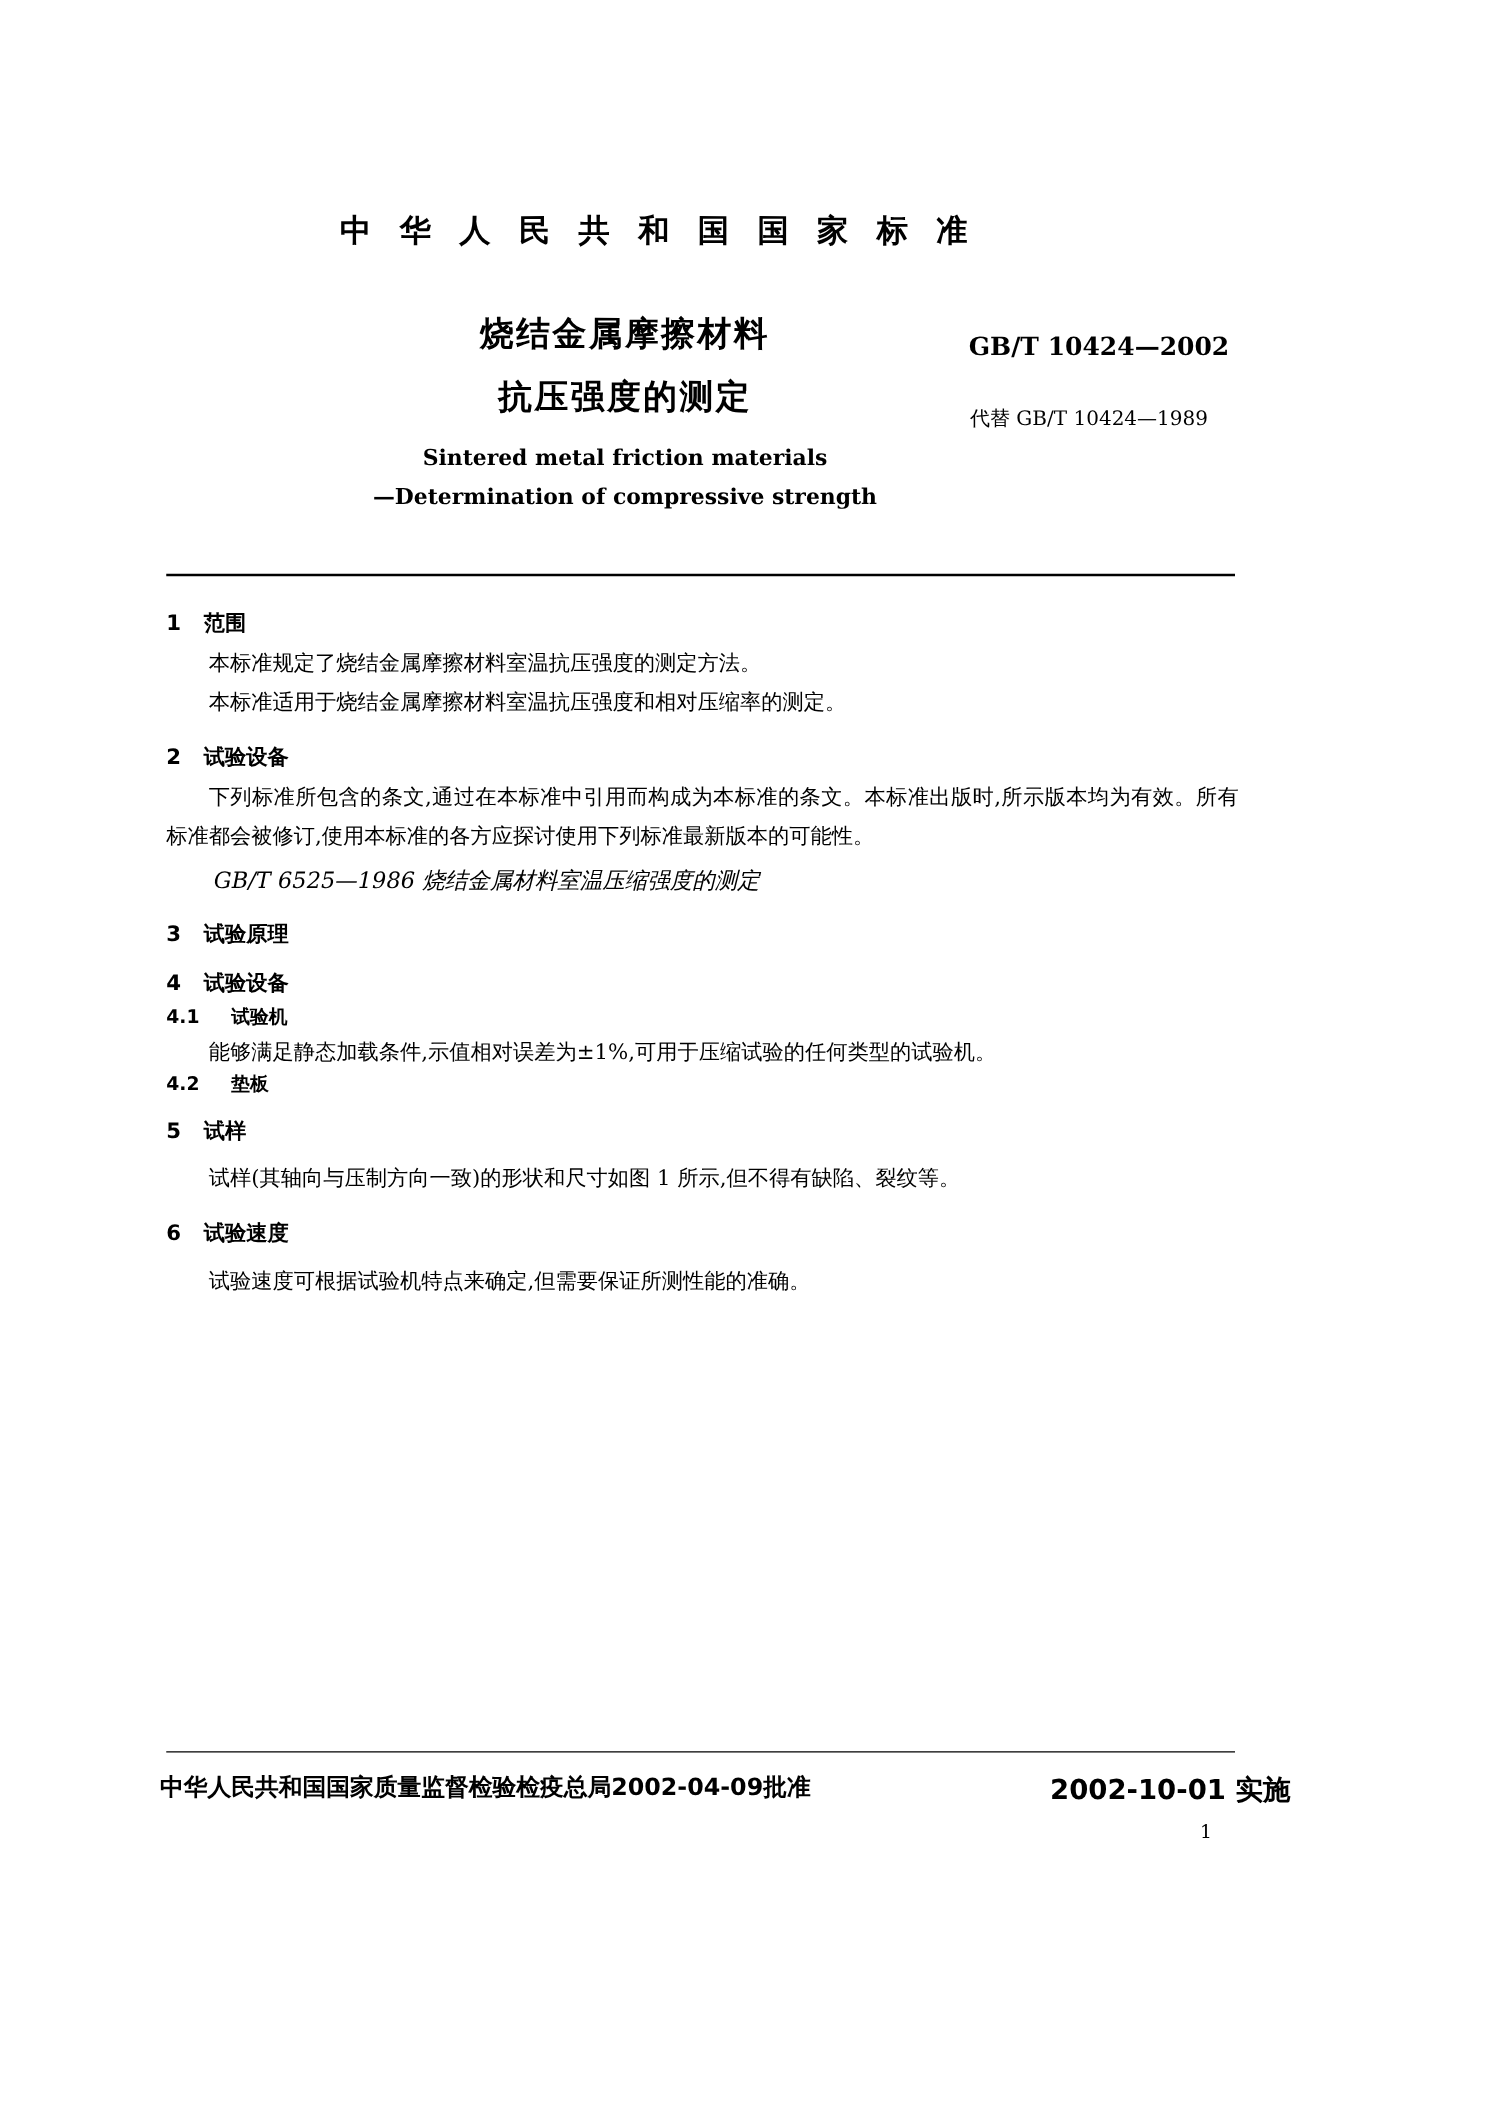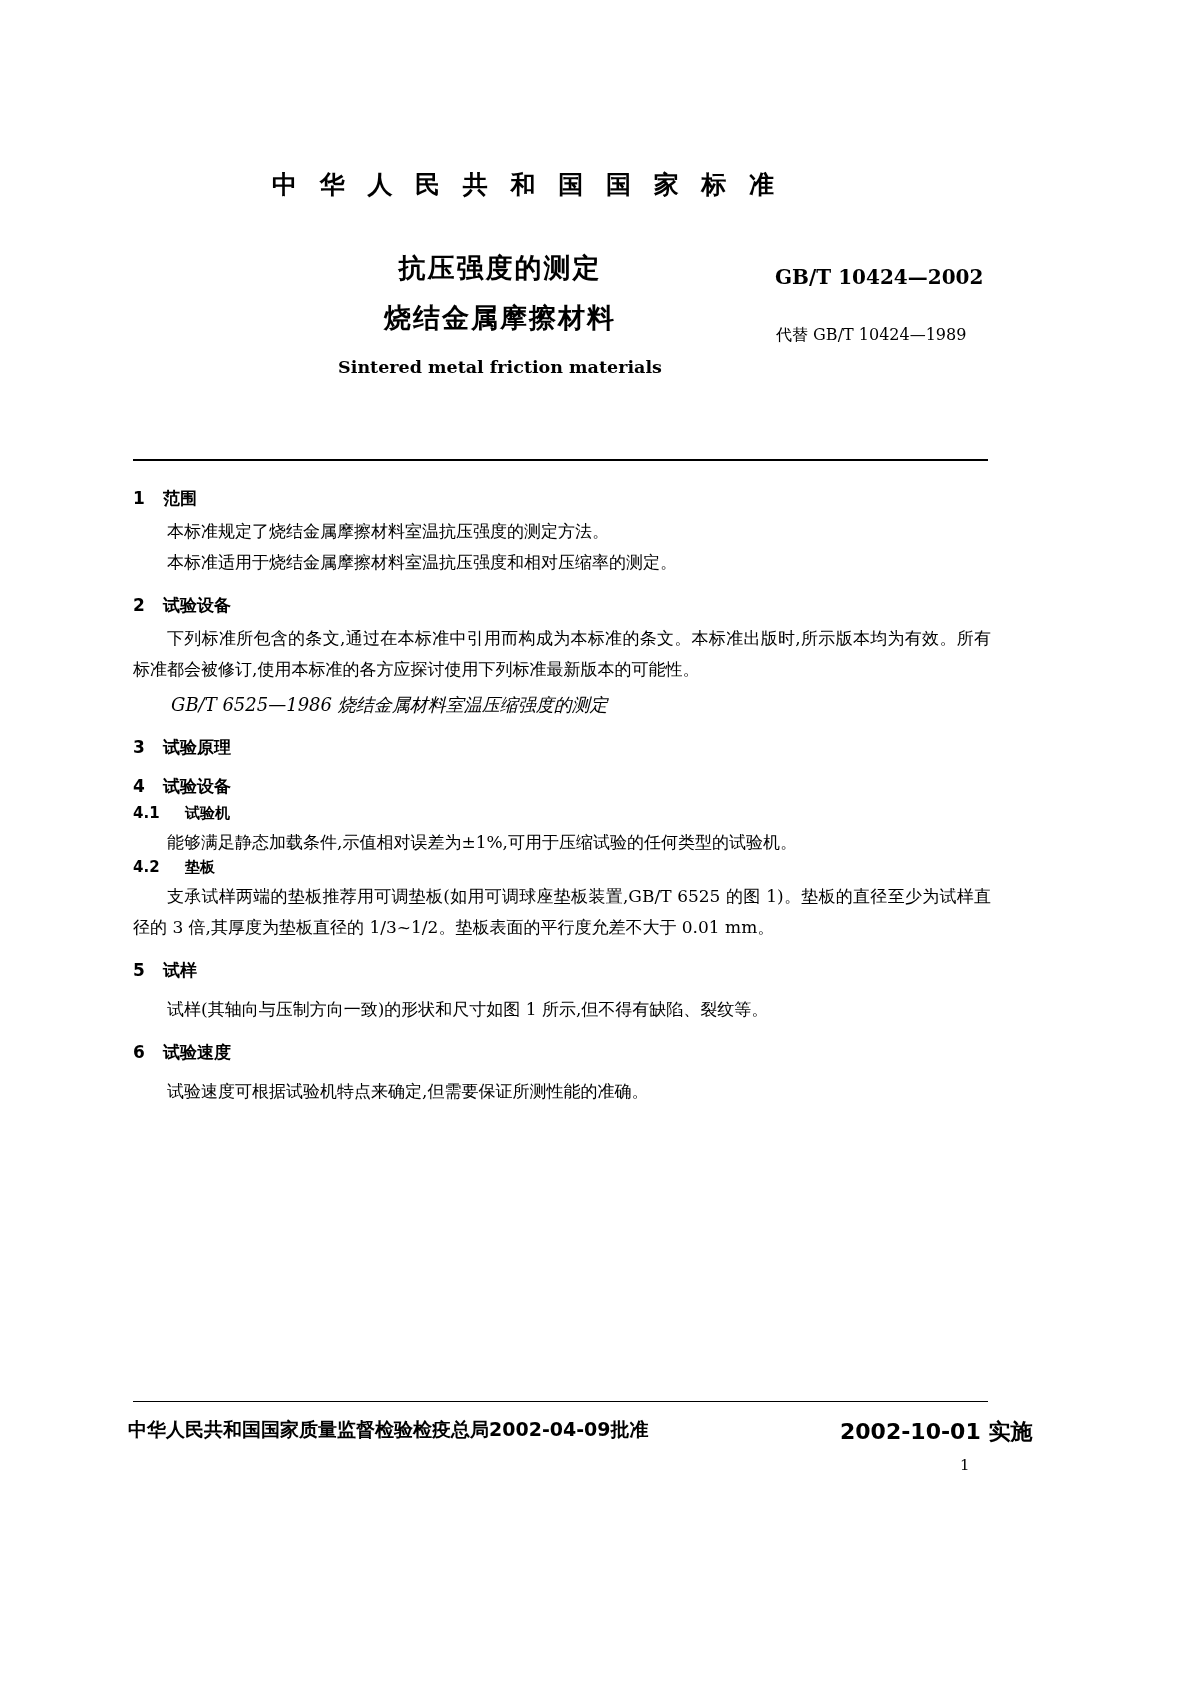--- a/index.html
+++ b/index.html
@@ -181,29 +181,30 @@
   }
 </style>
 </head>
 <body>
 
 <div class="page">
 
   <div class="national-standard-title">中 华 人 民 共 和 国 国 家 标 准</div>
 
   <div class="title-block">
+    <div class="title-cn-line">烧结金属摩擦材料</div>
     <div class="title-cn-line">抗压强度的测定</div>
-    <div class="title-cn-line">烧结金属摩擦材料</div>
   </div>
 
   <div class="std-number">GB/T 10424—2002</div>
   <div class="std-replaces">代替 GB/T 10424—1989</div>
 
   <div class="title-en">
     <div>Sintered metal friction materials</div>
+    <div>—Determination of compressive strength</div>
   </div>
 
   <div class="hr-top"></div>
 
   <div class="body-area">
 
     <div class="block">
       <div class="clause-head">
         <span class="num">1</span><span>范围</span>
       </div>
@@ -234,21 +235,20 @@
         <div class="sub-head">
           <span class="num">4.1</span><span>试验机</span>
         </div>
         <p class="para indent">能够满足静态加载条件,示值相对误差为±1%,可用于压缩试验的任何类型的试验机。</p>
       </div>
 
       <div>
         <div class="sub-head">
           <span class="num">4.2</span><span>垫板</span>
         </div>
-        <p class="para indent">支承试样两端的垫板推荐用可调垫板(如用可调球座垫板装置,GB/T 6525 的图 1)。垫板的直径至少为试样直径的 3 倍,其厚度为垫板直径的 1/3~1/2。垫板表面的平行度允差不大于 0.01 mm。</p>
       </div>
     </div>
 
     <div class="block">
       <div class="clause-head">
         <span class="num">5</span><span>试样</span>
       </div>
       <div class="gap-sm"></div>
       <p class="para indent">试样(其轴向与压制方向一致)的形状和尺寸如图 1 所示,但不得有缺陷、裂纹等。</p>
     </div>

